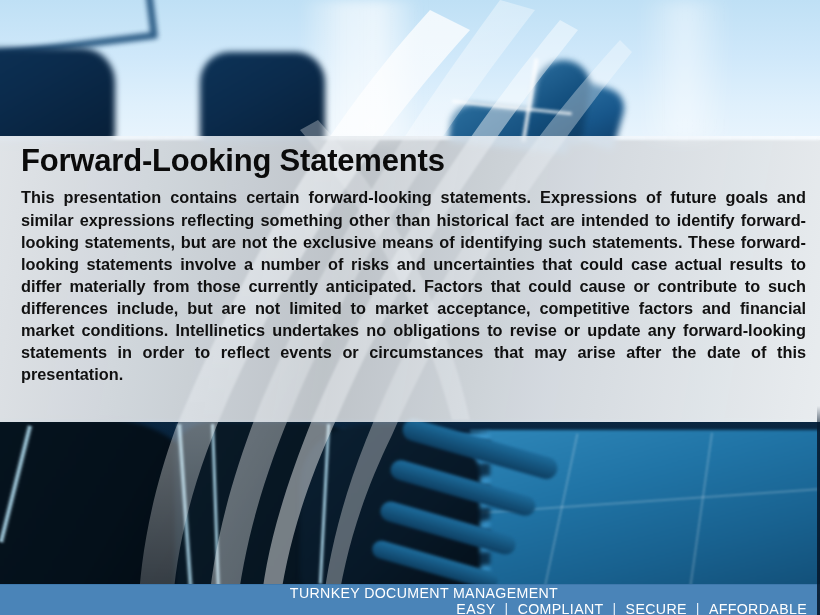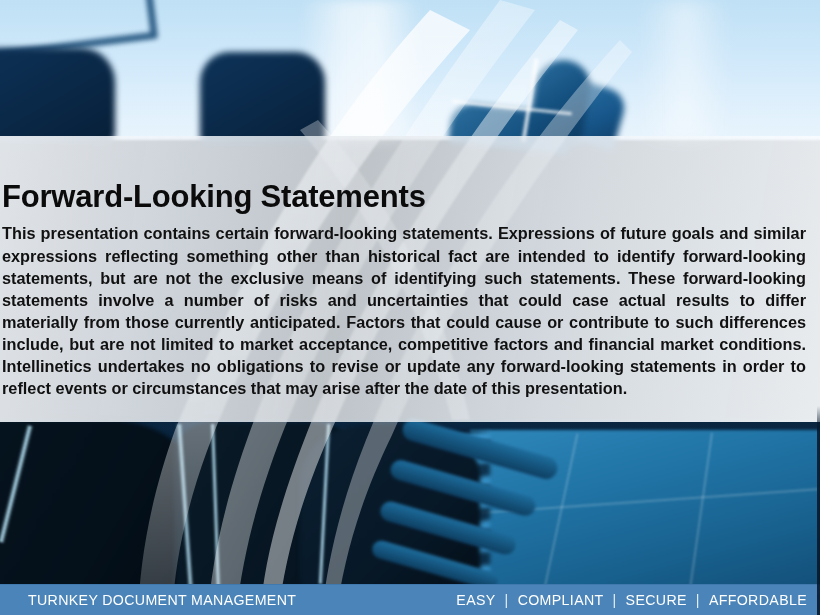--- a/index.html
+++ b/index.html
@@ -157,23 +157,22 @@
     background: linear-gradient(100deg,
         rgba(247,250,253,.90) 0%,
         rgba(238,243,248,.86) 22%,
         rgba(230,234,238,.82) 42%,
         rgba(240,245,250,.88) 68%,
         rgba(250,253,255,.93) 100%);
     backdrop-filter: blur(1px);
   }
   .band-inner {
     position: relative;
-    padding: 8px 10px 0 0;
+    padding: 8px 10px 0 19px;
     z-index: 4;
-    margin-top: 36px;
   }
   .slide-title {
     font-size: 31px;
     font-weight: bold;
     color: #0b0b0b;
     letter-spacing: -0.2px;
     line-height: 1.08;
     margin: 0 0 9px 2px;
     white-space: nowrap;
   }
@@ -193,20 +192,21 @@
     left: 0; bottom: 0;
     width: 820px;
     height: 30px;
     background: #4a84b8;
     border-top: 1px solid #3f79ad;
     display: flex;
     align-items: center;
     color: #ffffff;
     font-size: 14.2px;
     letter-spacing: .35px;
+    flex-direction: column;
   }
   .footer-left {
     margin-left: 28px;
   }
   .footer-right {
     margin-left: auto;
     margin-right: 13px;
     display: flex;
     align-items: flex-end;
     gap: 9px;

